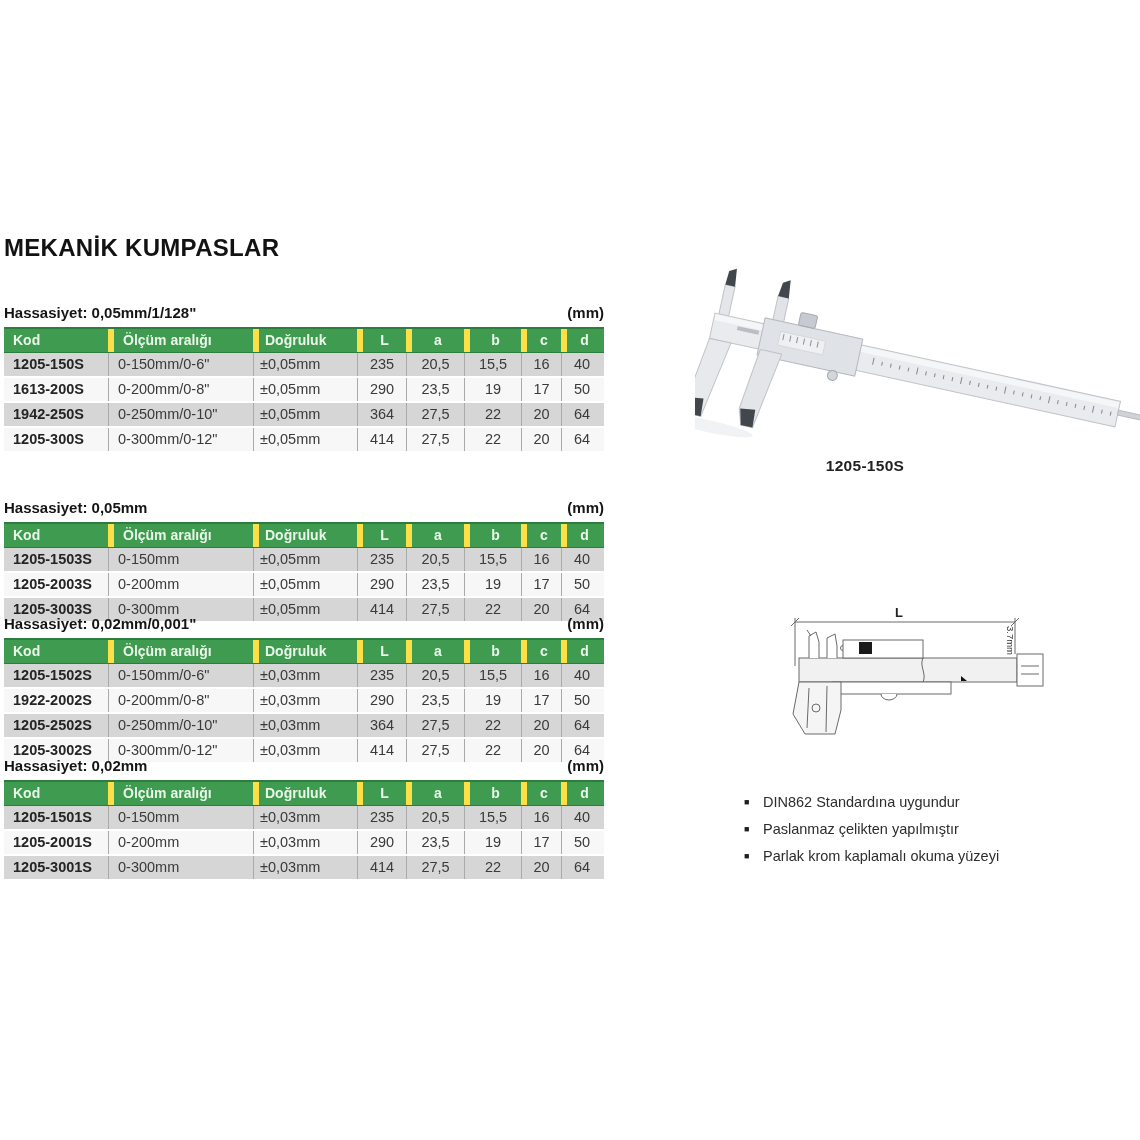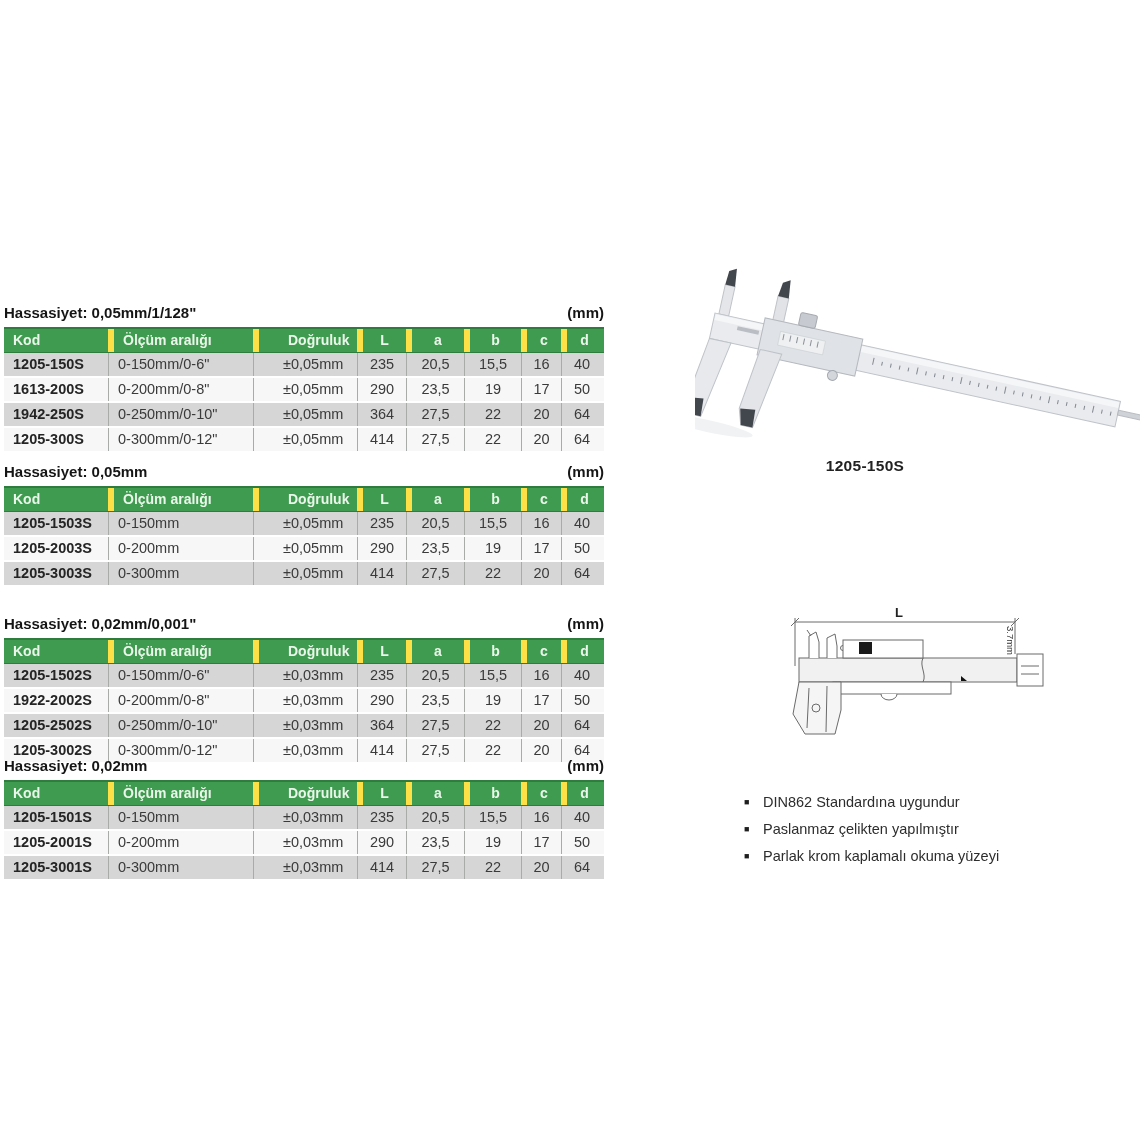--- a/index.html
+++ b/index.html
@@ -14,21 +14,21 @@
   .thead{display:flex;background:#3f9b4f;height:23px;align-items:center;border-bottom:1px solid #2f7d3e;}
   .th{box-sizing:border-box;height:23px;line-height:23px;color:#eaf6ea;font-weight:bold;font-size:14px;overflow:hidden;}
   .th + .th{border-left:6px solid #fde047;}
   .trow{display:flex;height:25px;box-sizing:border-box;border-bottom:2px solid #ffffff;}
   .tbody .trow:nth-child(odd){background:#d5d6d5;}
   .tbody .trow:nth-child(even){background:#f7f7f7;}
   .td{box-sizing:border-box;height:23px;line-height:23px;font-size:14.5px;color:#3a3a3a;overflow:hidden;white-space:nowrap;}
   .td + .td{border-left:1px solid #a8aca8;}
   .c0{width:104px;text-align:left;padding-left:9px;border-radius:6px;}
   .c1{width:145px;text-align:left;padding-left:9px;}
-  .c2{width:104px;text-align:left;padding-left:29px;}
+  .c2{width:104px;text-align:left;padding-left:6px;}
   .c3{width:49px;text-align:center;}
   .c4{width:58px;text-align:center;}
   .c5{width:57px;text-align:center;}
   .c6{width:40px;text-align:center;}
   .c7{width:41px;text-align:center;}
   .td.c0{font-weight:bold;color:#242424;}
 
   .photo{position:absolute;left:695px;top:258px;width:450px;height:205px;}
   .caption{position:absolute;left:780px;top:457px;width:170px;text-align:center;
            font-size:15.5px;font-weight:bold;color:#222;letter-spacing:.3px;}
@@ -36,20 +36,21 @@
 
   .features{position:absolute;left:744px;top:793px;list-style:none;margin:0;padding:0;}
   .features li{position:relative;padding-left:19px;margin-bottom:9px;font-size:14.5px;color:#2d2d2d;line-height:18px;}
   .features .bullet{position:absolute;left:0;top:4px;font-size:9px;color:#1e1e1e;line-height:10px;}
 </style>
 </head>
 <body>
 
 <div class="page">
 
+  <div class="title">MEKANİK KUMPASLAR</div>
 
   <div class="section" style="top:304px;">
     <div class="sec-head">
       <span>Hassasiyet: 0,05mm/1/128"</span>
       <span>(mm)</span>
     </div>
     <div class="tbl">
       <div class="thead">
         <div class="th c0">Kod</div>
         <div class="th c1">Ölçüm aralığı</div>
@@ -99,21 +100,21 @@
           <div class="td c3">414</div>
           <div class="td c4">27,5</div>
           <div class="td c5">22</div>
           <div class="td c6">20</div>
           <div class="td c7">64</div>
         </div>
         </div>
     </div>
   </div>
 
-  <div class="section" style="top:463px;">
+  <div class="section" style="top:499px;">
     <div class="sec-head">
       <span>Hassasiyet: 0,05mm</span>
       <span>(mm)</span>
     </div>
     <div class="tbl">
       <div class="thead">
         <div class="th c0">Kod</div>
         <div class="th c1">Ölçüm aralığı</div>
         <div class="th c2">Doğruluk</div>
         <div class="th c3">L</div>

